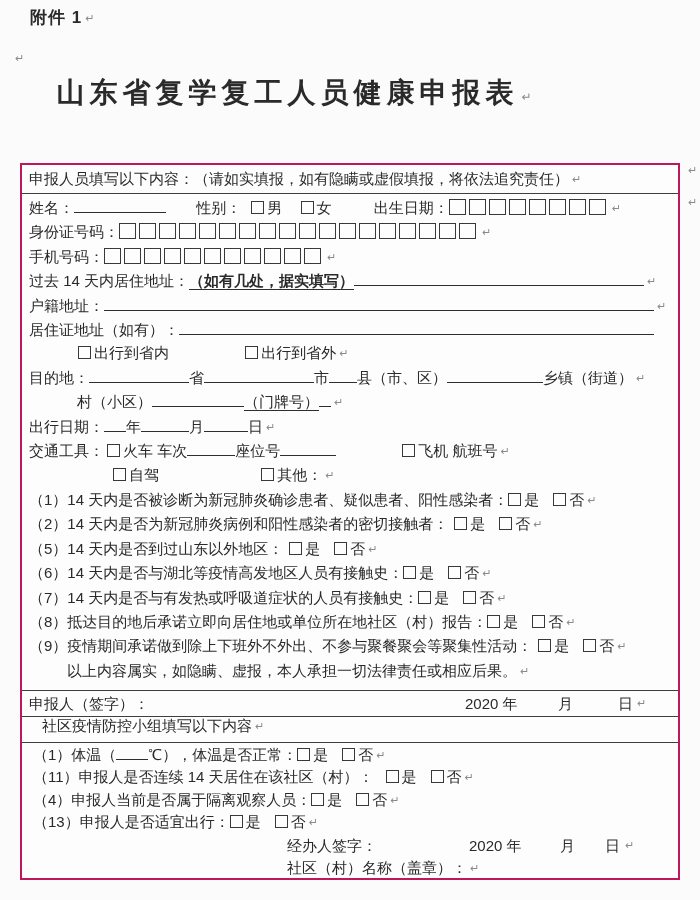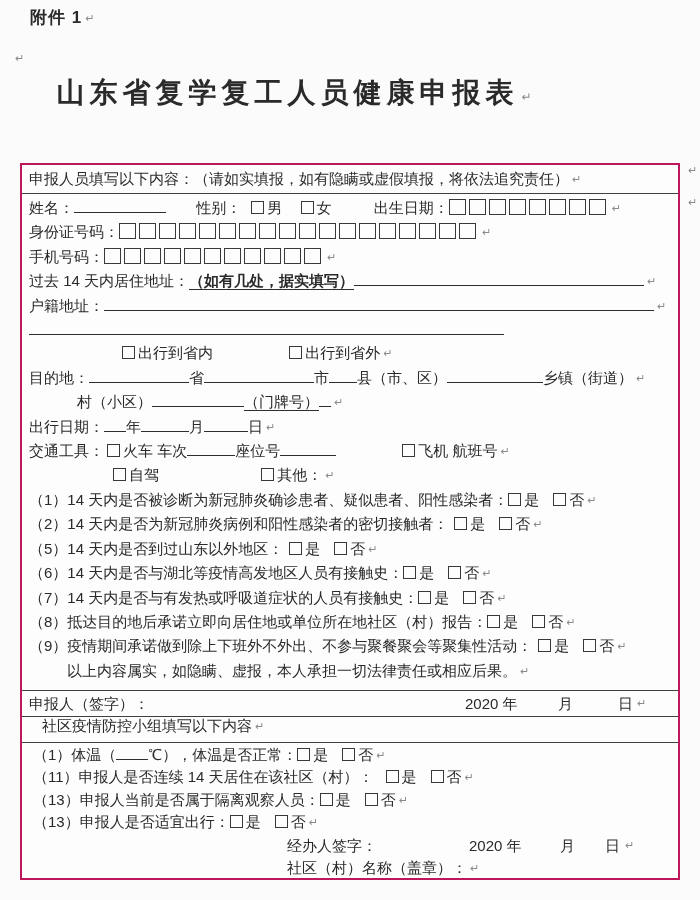--- a/index.html
+++ b/index.html
@@ -69,24 +69,24 @@
 
       <div class="ln">
         <span>过去 14 天内居住地址：</span><span class="hint">（如有几处，据实填写）</span><span class="u" style="width:290px"></span><span class="pm">↵</span>
       </div>
 
       <div class="ln">
         <span>户籍地址：</span><span class="u" style="width:550px"></span><span class="pm">↵</span>
       </div>
 
       <div class="ln">
-        <span class="u" style="width:475px"></span>
+        <span>居住证地址（如有）：</span><span class="u" style="width:475px"></span>
       </div>
 
-      <div class="ln" style="padding-left:100px">
+      <div class="ln" style="padding-left:56px">
         <span class="cb"></span><span>出行到省内</span>
         <span class="cb" style="margin-left:72px"></span><span>出行到省外</span><span class="pm">↵</span>
       </div>
 
       <div class="ln">
         <span>目的地：</span><span class="u" style="width:100px"></span><span>省</span><span class="u" style="width:110px"></span><span>市</span><span class="u" style="width:28px"></span><span>县（市、区）</span><span class="u" style="width:96px"></span><span>乡镇（街道）</span><span class="pm">↵</span>
       </div>
 
       <div class="ln" style="padding-left:55px">
         <span>村（小区）</span><span class="u" style="width:92px"></span><span class="uhouse">（门牌号）</span><span class="u" style="width:12px"></span><span class="pm">↵</span>
@@ -136,21 +136,21 @@
     <div class="row s2hdr"><span>社区疫情防控小组填写以下内容</span><span class="pm">↵</span></div>
 
     <div class="row body2">
 
       <div class="ln2">
         <span>（1）体温（</span><span class="u" style="width:32px"></span><span>℃），体温是否正常：</span><span class="cb"></span><span>是</span><span class="cb gap14"></span><span>否</span><span class="pm">↵</span>
       </div>
 
       <div class="ln2"><span>（11）申报人是否连续 14 天居住在该社区（村）：</span><span class="cb" style="margin-left:12px"></span><span>是</span><span class="cb gap14"></span><span>否</span><span class="pm">↵</span></div>
 
-      <div class="ln2"><span>（13）申报人当前是否属于隔离观察人员：</span><span class="cb"></span><span>是</span><span class="cb gap14"></span><span>否</span><span class="pm">↵</span></div>
+      <div class="ln2"><span>（4）申报人当前是否属于隔离观察人员：</span><span class="cb"></span><span>是</span><span class="cb gap14"></span><span>否</span><span class="pm">↵</span></div>
 
       <div class="ln2"><span>（13）申报人是否适宜出行：</span><span class="cb"></span><span>是</span><span class="cb gap14"></span><span>否</span><span class="pm">↵</span></div>
 
       <div class="ln2" style="position:relative;padding-left:265px;line-height:23px">
         <span>经办人签字：</span>
         <span class="abs" style="left:447px">2020 年</span>
         <span class="abs" style="left:538px">月</span>
         <span class="abs" style="left:583px">日</span>
         <span class="abs pm" style="left:600px">↵</span>
       </div>

